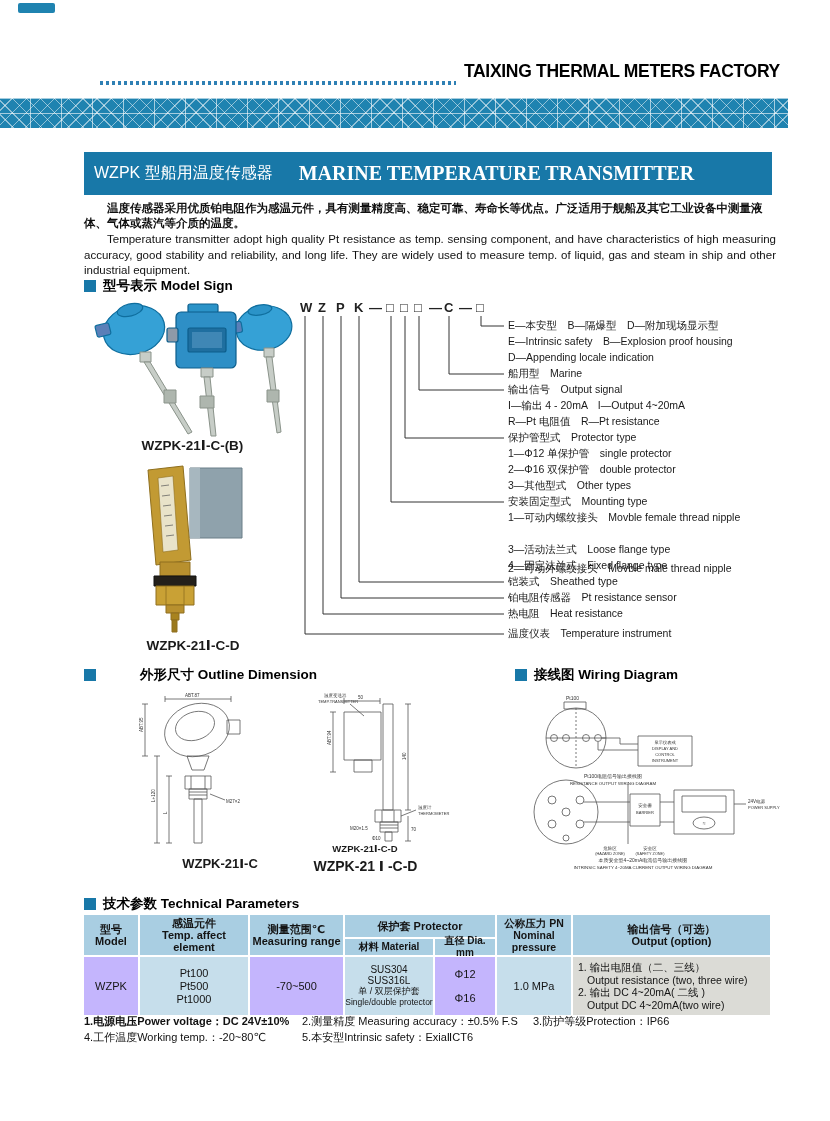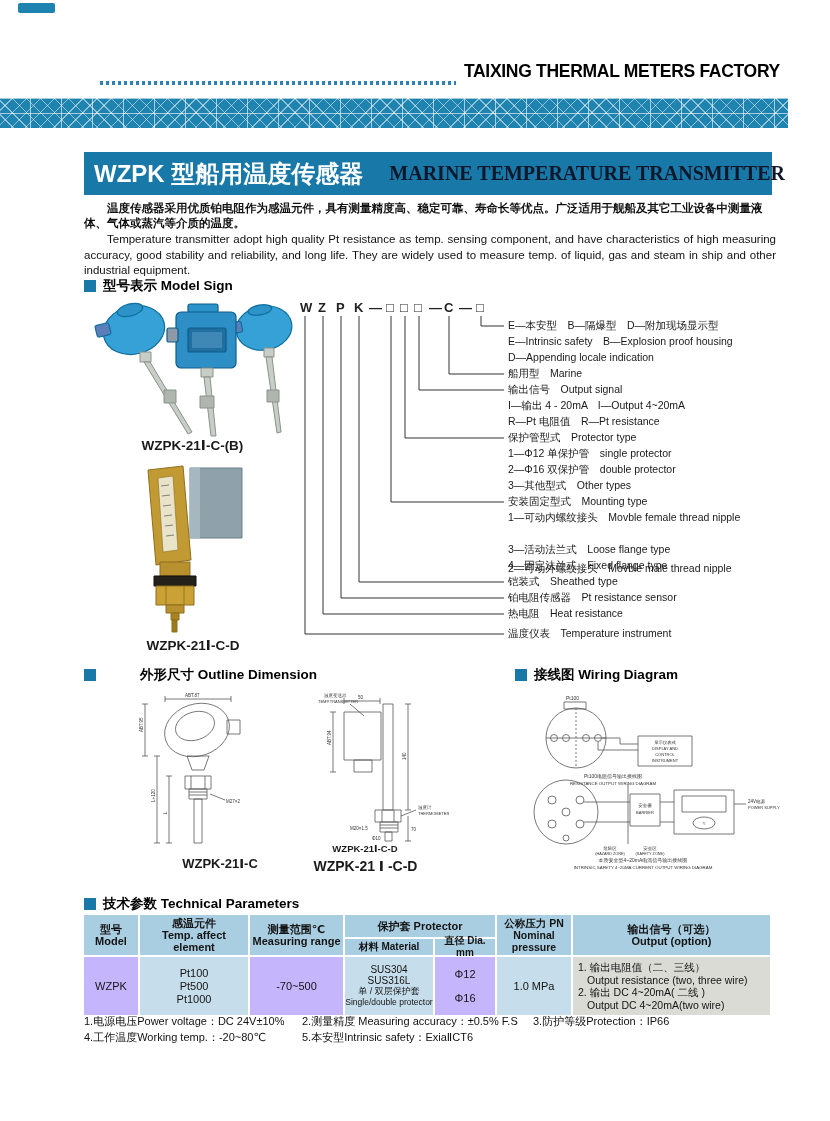--- a/index.html
+++ b/index.html
@@ -12,22 +12,22 @@
      background:repeating-linear-gradient(90deg,#2f80b4 0 3px,transparent 3px 6px);}
   .factory-name{right:50px;top:61px;font-size:17.5px;font-weight:bold;letter-spacing:-0.3px;color:#000;}
   .lattice-band{left:0;top:98px;width:788px;height:30px;background-color:#1f83b0;
      background-image:
        repeating-linear-gradient(45deg,transparent 0 9px,rgba(255,255,255,.5) 9px 10px),
        repeating-linear-gradient(-45deg,transparent 0 9px,rgba(255,255,255,.5) 9px 10px),
        repeating-linear-gradient(90deg,transparent 0 30px,rgba(255,255,255,.6) 30px 31px),
        repeating-linear-gradient(0deg,transparent 0 14px,rgba(255,255,255,.6) 14px 15px);}
   
   .title-bar{left:84px;top:152px;width:688px;height:43px;background:#1878a8;display:flex;align-items:center;}
-  .title-cn{font-size:24px;font-weight:bold;color:#fff;margin-left:10px;white-space:nowrap;}
-  .title-en{font-size:20px;font-weight:bold;color:#0f172a;margin-left:26px;white-space:nowrap;
+  .title-cn{font-size:16px;font-weight:normal;color:#fff;margin-left:10px;white-space:nowrap;}
+  .title-en{font-size:20px;font-weight:bold;color:#ffffff;margin-left:26px;white-space:nowrap;
             font-family:"Liberation Serif","DejaVu Serif",serif;}
   
   .intro-cn{left:84px;top:201px;width:692px;font-size:11.5px;font-weight:bold;line-height:15px;
             text-indent:2em;color:#101010;}
   .intro-en{left:84px;top:232px;width:692px;font-size:11.5px;line-height:15.5px;text-indent:2em;
             text-align:justify;color:#111;}
   
   .sec-h{display:flex;align-items:center;gap:7px;font-size:13.5px;font-weight:bold;color:#000;white-space:nowrap;}
   .sq{width:12px;height:12px;background:#1878a8;flex:0 0 auto;}
   
@@ -372,19 +372,19 @@
     </div>
     <div class="cell cblue" style="grid-column:6;grid-row:3;">1.0 MPa</div>
     <div class="cell cgray out-lines" style="grid-column:7;grid-row:3;justify-content:center;">
       <div>1. 输出电阻值（二、三线）</div>
       <div class="en">Output resistance (two, three wire)</div>
       <div>2. 输出 DC 4~20mA( 二线 )</div>
       <div class="en">Output DC 4~20mA(two wire)</div>
     </div>
   </div>
 
-  <div class="note" style="left:84px;top:1014px;">1.电源电压Power voltage：DC 24V±10%</div>
+  <div class="note" style="left:84px;top:1014px;font-weight:bold;">1.电源电压Power voltage：DC 24V±10%</div>
   <div class="note" style="left:302px;top:1014px;">2.测量精度 Measuring accuracy：±0.5% F.S</div>
   <div class="note" style="left:533px;top:1014px;">3.防护等级Protection：IP66</div>
   <div class="note" style="left:84px;top:1030px;">4.工作温度Working temp.：-20~80℃</div>
   <div class="note" style="left:302px;top:1030px;">5.本安型Intrinsic safety：ExiaⅡCT6</div>
 
 </div>
 
 </body></html>

